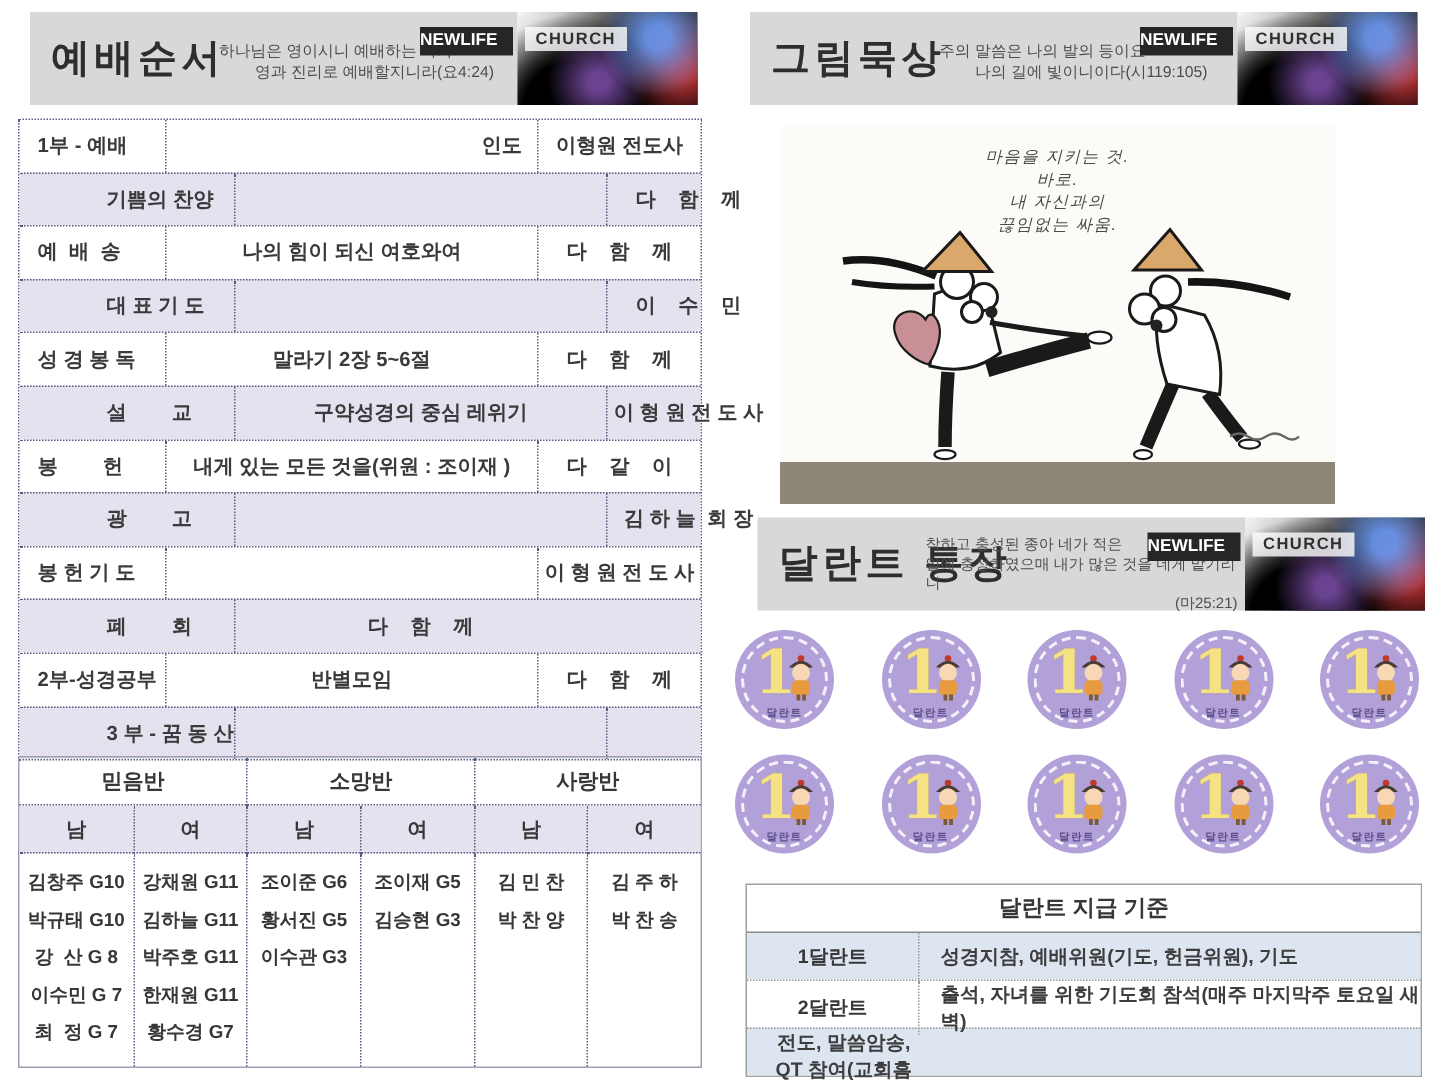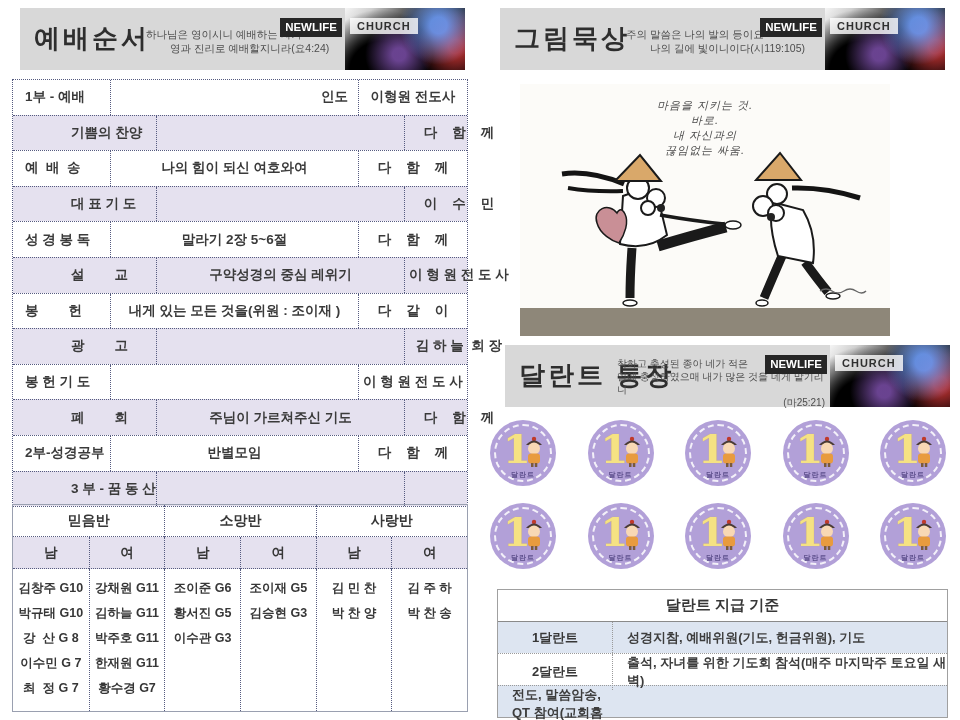--- a/index.html
+++ b/index.html
@@ -9,21 +9,21 @@
   }
   
   .panel-header{position:absolute;width:445px;height:62px;}
   .hdr-gray{position:absolute;left:0;top:0;right:120px;bottom:0;background:#d8d8d8;}
   .hdr-title{position:absolute;left:14px;top:13px;font-size:26px;font-weight:bold;color:#2e2e2e;letter-spacing:3px;white-space:nowrap;}
   .hdr-sub{position:absolute;left:126px;top:19px;width:200px;font-size:10.5px;color:#4d4d4d;line-height:14px;}
   .hdr-sub .l2{padding-left:24px;}
   .hdr-sub3{position:absolute;left:112px;top:12px;width:208px;font-size:10px;color:#4d4d4d;line-height:13px;}
   .hdr-sub3 .l3{text-align:right;}
   .badge{position:absolute;left:260px;top:10px;width:62px;height:19px;background:#262626;color:#fff;
-    font-size:11.5px;font-weight:bold;text-align:center;line-height:19px;}
+    font-size:11.5px;font-weight:bold;text-align:left;line-height:19px;}
   .hdr-photo{position:absolute;right:0;top:0;width:120px;height:62px;overflow:hidden;
     background:
       radial-gradient(circle at 78% 28%, rgba(110,160,255,.85) 0 8%, rgba(110,160,255,0) 38%),
       radial-gradient(circle at 92% 62%, rgba(225,60,60,.8) 0 6%, rgba(225,60,60,0) 32%),
       radial-gradient(circle at 45% 75%, rgba(150,95,205,.7) 0 8%, rgba(150,95,205,0) 42%),
       radial-gradient(circle at 30% 105%, #000 0 30%, rgba(0,0,0,0) 60%),
       radial-gradient(circle at 70% 115%, #000 0 35%, rgba(0,0,0,0) 62%),
       linear-gradient(130deg,#f5f5f5 0%,#cfcfcf 16%,#3a3a3a 42%,#101010 100%);}
   .church{position:absolute;left:330px;top:10px;padding:2px 7px;background:rgba(255,255,255,.8);
     color:#2f2f2f;font-size:11px;font-weight:bold;letter-spacing:1px;z-index:2;}
@@ -60,21 +60,21 @@
   .coin{position:relative;width:66px;height:66px;border-radius:50%;background:#b2a0d8;}
   .coin-ring{position:absolute;inset:4px;border:2px dashed #ffffff;border-radius:50%;opacity:.85;}
   .coin-one{position:absolute;left:13px;top:5px;font-family:"DejaVu Serif", serif;font-weight:bold;font-size:40px;color:#f5e283;text-shadow:0 0 1px #cdb057;}
   .coin-girl{position:absolute;right:12px;top:16px;width:20px;height:32px;}
   .coin-label{position:absolute;bottom:6px;left:0;width:100%;text-align:center;font-size:7px;font-weight:bold;color:#5d4f8c;letter-spacing:1px;}
   
   #criteria{position:absolute;left:497px;top:589px;width:449px;border:1px solid #a0a0a0;}
   #criteria .title{height:31px;display:flex;align-items:center;justify-content:center;font-size:15px;font-weight:bold;border-bottom:1px solid #8a8a8a;background:#fff;}
   .crow{display:grid;grid-template-columns:115px 1fr;height:31px;border-top:1px dotted #9a9a9a;}
   .crow:nth-child(2){border-top:none;}
-  .crow.shade{background:#dde5f1;}
+  .crow.shade{background:#dde5f1;text-align:center;}
   .crow .lvl{display:flex;align-items:center;justify-content:center;font-size:13px;font-weight:bold;border-right:1px dotted #9a9a9a;}
   .crow .desc{display:flex;align-items:center;padding-left:14px;font-size:13px;font-weight:bold;color:#3d3d3d;}
 </style>
 </head>
 <body>
 
 <div class="panel-header" style="left:20px;top:8px;">
   <div class="hdr-gray"></div>
   <div class="hdr-title">예배순서</div>
   <div class="hdr-sub">
@@ -127,21 +127,20 @@
       <div class="wcell mid"></div>
       <div class="wcell who">김 하 늘  회 장</div>
     </div>
   <div class="wrow">
       <div class="wcell">봉 헌 기 도</div>
       <div class="wcell mid"></div>
       <div class="wcell who">이 형 원 전 도 사</div>
     </div>
   <div class="wrow shade">
       <div class="wcell">폐        회</div>
-      <div class="wcell mid">주님이 가르쳐주신 기도</div>
       <div class="wcell who">다    함    께</div>
     </div>
   <div class="wrow">
       <div class="wcell">2부-성경공부</div>
       <div class="wcell mid">반별모임</div>
       <div class="wcell who">다    함    께</div>
     </div>
   <div class="wrow shade">
       <div class="wcell">3 부 - 꿈 동 산</div>
       <div class="wcell mid"></div>

